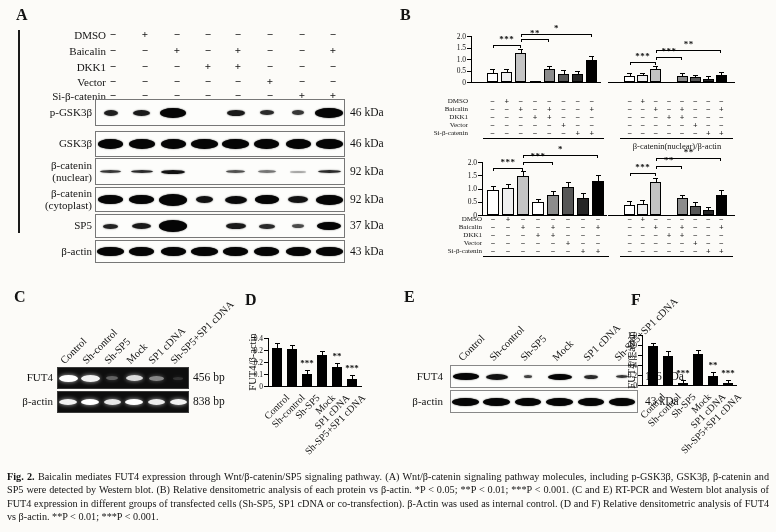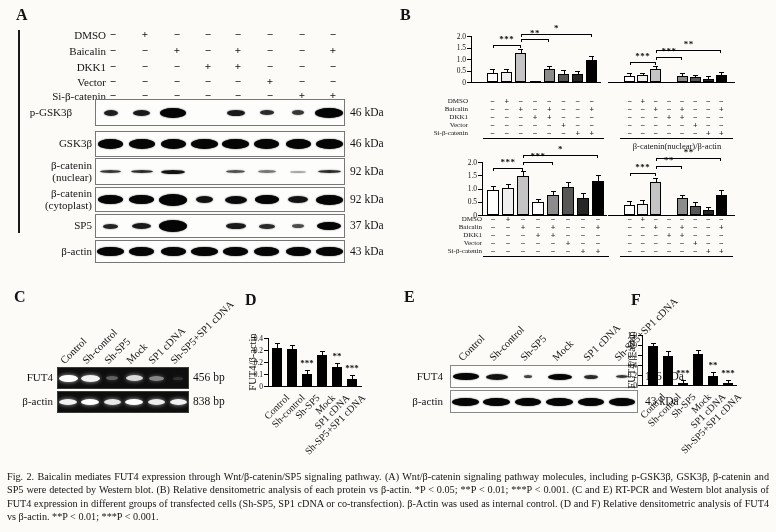--- a/index.html
+++ b/index.html
@@ -2,21 +2,21 @@
 <html><head>
 <meta charset="utf-8">
 <style>
   html,body{margin:0;padding:0;background:#e8e8e8;}
   .fig{position:relative;width:776px;height:532px;background:#fcfbf8;
        font-family:"Liberation Serif",serif;color:#131313;overflow:hidden;}
   .plabel{position:absolute;font-weight:bold;font-size:16px;}
   .vrule{position:absolute;left:18px;top:30px;width:2px;height:203px;background:#1a1a1a;}
   .caption{position:absolute;left:7px;top:470px;width:762px;font-size:10.2px;
            line-height:1.31;text-align:justify;}
-  .cap-lead{font-weight:normal;}
+  .cap-lead{font-weight:bold;}
 </style>
 </head>
 <body>
 
 <div id="fig" class="fig">
   <div class="plabel" style="left:16px;top:6px;">A</div>
   <div class="plabel" style="left:400px;top:6px;">B</div>
   <div class="plabel" style="left:14px;top:288px;">C</div>
   <div class="plabel" style="left:245px;top:291px;">D</div>
   <div class="plabel" style="left:404px;top:288px;">E</div>
@@ -69,21 +69,21 @@
     <div style="position: absolute; left: 296px; top: 89px; width: 12px; text-align: center; font-size: 11px; font-weight: bold;">+</div>
     <div style="position: absolute; left: 327px; top: 89px; width: 12px; text-align: center; font-size: 11px; font-weight: bold;">+</div>
     <div style="position: absolute; left: 95px; top: 99px; width: 250px; height: 27px; border: 1px solid rgb(119, 119, 119); background: rgb(253, 253, 251); box-sizing: border-box;"></div>
     <div style="position: absolute; left: 103.625px; top: 109.5px; width: 14px; height: 6px; background: rgba(5, 5, 5, 0.9); border-radius: 50%; box-shadow: rgba(0, 0, 0, 0.72) 0px 0px 1.5px;"></div>
     <div style="position: absolute; left: 133.475px; top: 109.5px; width: 16.8px; height: 6px; background: rgba(5, 5, 5, 0.92); border-radius: 50%; box-shadow: rgba(0, 0, 0, 0.737) 0px 0px 1.5px;"></div>
     <div style="position: absolute; left: 159.825px; top: 107.5px; width: 26.6px; height: 10px; background: rgb(5, 5, 5); border-radius: 50%; box-shadow: rgba(0, 0, 0, 0.8) 0px 0px 1.5px;"></div>
     <div style="position: absolute; left: 226.525px; top: 109.5px; width: 18.2px; height: 6px; background: rgba(5, 5, 5, 0.92); border-radius: 50%; box-shadow: rgba(0, 0, 0, 0.737) 0px 0px 1.5px;"></div>
     <div style="position: absolute; left: 259.875px; top: 110px; width: 14px; height: 5px; background: rgba(5, 5, 5, 0.85); border-radius: 50%; box-shadow: rgba(0, 0, 0, 0.68) 0px 0px 1.5px;"></div>
     <div style="position: absolute; left: 291.825px; top: 110px; width: 12.6px; height: 5px; background: rgba(5, 5, 5, 0.8); border-radius: 50%; box-shadow: rgba(0, 0, 0, 0.64) 0px 0px 1.5px;"></div>
     <div style="position: absolute; left: 315.375px; top: 107.5px; width: 28px; height: 10px; background: rgb(5, 5, 5); border-radius: 50%; box-shadow: rgba(0, 0, 0, 0.8) 0px 0px 1.5px;"></div>
-    <div style="position: absolute; left: 10px; top: 105.5px; width: 82px; text-align: center; font-size: 11px;">p-GSK3β</div>
+    <div style="position: absolute; left: 10px; top: 105.5px; width: 82px; text-align: right; font-size: 11px;">p-GSK3β</div>
     <div style="position: absolute; left: 350px; top: 105.5px; font-size: 11.5px;">46 kDa</div>
     <div style="position: absolute; left: 95px; top: 131px; width: 250px; height: 26px; border: 1px solid rgb(119, 119, 119); background: rgb(253, 253, 251); box-sizing: border-box;"></div>
     <div style="position: absolute; left: 97.745px; top: 139px; width: 25.76px; height: 10px; background: rgb(5, 5, 5); border-radius: 50%; box-shadow: rgba(0, 0, 0, 0.8) 0px 0px 1.5px;"></div>
     <div style="position: absolute; left: 128.575px; top: 139px; width: 26.6px; height: 10px; background: rgb(5, 5, 5); border-radius: 50%; box-shadow: rgba(0, 0, 0, 0.8) 0px 0px 1.5px;"></div>
     <div style="position: absolute; left: 160.525px; top: 139px; width: 25.2px; height: 10px; background: rgb(5, 5, 5); border-radius: 50%; box-shadow: rgba(0, 0, 0, 0.8) 0px 0px 1.5px;"></div>
     <div style="position: absolute; left: 191.075px; top: 139px; width: 26.6px; height: 10px; background: rgb(5, 5, 5); border-radius: 50%; box-shadow: rgba(0, 0, 0, 0.8) 0px 0px 1.5px;"></div>
     <div style="position: absolute; left: 222.325px; top: 139px; width: 26.6px; height: 10px; background: rgb(5, 5, 5); border-radius: 50%; box-shadow: rgba(0, 0, 0, 0.8) 0px 0px 1.5px;"></div>
     <div style="position: absolute; left: 254.275px; top: 139px; width: 25.2px; height: 10px; background: rgb(5, 5, 5); border-radius: 50%; box-shadow: rgba(0, 0, 0, 0.8) 0px 0px 1.5px;"></div>
     <div style="position: absolute; left: 285.525px; top: 139px; width: 25.2px; height: 10px; background: rgb(5, 5, 5); border-radius: 50%; box-shadow: rgba(0, 0, 0, 0.8) 0px 0px 1.5px;"></div>
     <div style="position: absolute; left: 316.075px; top: 139px; width: 26.6px; height: 10px; background: rgb(5, 5, 5); border-radius: 50%; box-shadow: rgba(0, 0, 0, 0.8) 0px 0px 1.5px;"></div>

